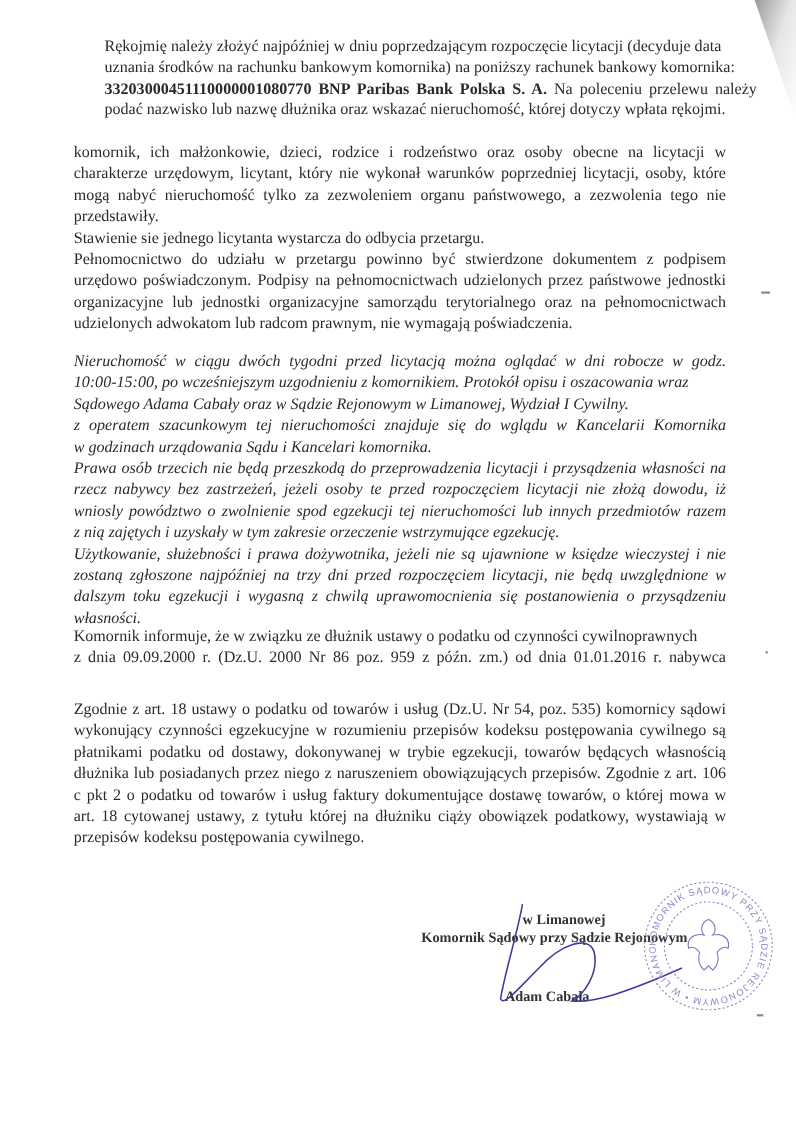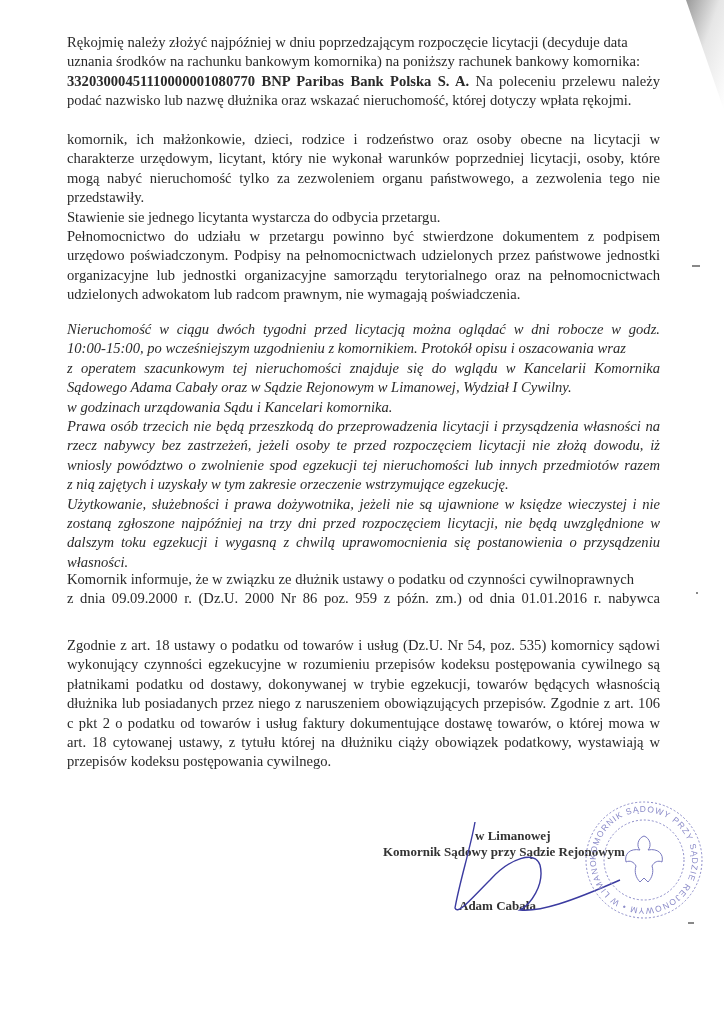--- a/index.html
+++ b/index.html
@@ -22,42 +22,42 @@
     <linearGradient id="fg" x1="0" y1="0" x2="1" y2="1">
       <stop offset="0" stop-color="#9a9a9a"></stop>
       <stop offset="0.45" stop-color="#e6e6e6"></stop>
       <stop offset="1" stop-color="#ffffff"></stop>
     </linearGradient>
   </defs>
   <polygon points="92,0 130,0 130,110" fill="url(#fg)"></polygon>
 </svg>
 
 <div class="page" id="doc">
-    <div class="para" style="top: 33px;">
+    <div class="para" style="top: 33px; margin-left: 28px;">
       <span class="line">Rękojmię należy złożyć najpóźniej w dniu poprzedzającym rozpoczęcie licytacji (decyduje data</span>
       <span class="line">uznania środków na rachunku bankowym komornika) na poniższy rachunek bankowy komornika:</span>
       <span class="line j"><b>33203000451110000001080770 BNP Paribas Bank Polska S. A.</b><span> Na poleceniu przelewu należy</span></span>
       <span class="line">podać nazwisko lub nazwę dłużnika oraz wskazać nieruchomość, której dotyczy wpłata rękojmi.</span>
     </div>
     <div class="para" style="top: 130px;">
       <span class="line j">komornik, ich małżonkowie, dzieci, rodzice i rodzeństwo oraz osoby obecne na licytacji w</span>
       <span class="line j">charakterze urzędowym, licytant, który nie wykonał warunków poprzedniej licytacji, osoby, które</span>
       <span class="line j">mogą nabyć nieruchomość tylko za zezwoleniem organu państwowego, a zezwolenia tego nie</span>
       <span class="line">przedstawiły.</span>
       <span class="line">Stawienie sie jednego licytanta wystarcza do odbycia przetargu.</span>
       <span class="line j">Pełnomocnictwo do udziału w przetargu powinno być stwierdzone dokumentem z podpisem</span>
       <span class="line j">urzędowo poświadczonym. Podpisy na pełnomocnictwach udzielonych przez państwowe jednostki</span>
       <span class="line j">organizacyjne lub jednostki organizacyjne samorządu terytorialnego oraz na pełnomocnictwach</span>
       <span class="line">udzielonych adwokatom lub radcom prawnym, nie wymagają poświadczenia.</span>
     </div>
     <div class="para" style="top: 320px; font-style: italic;">
       <span class="line j">Nieruchomość w ciągu dwóch tygodni przed licytacją można oglądać w dni robocze w godz.</span>
       <span class="line">10:00-15:00, po wcześniejszym uzgodnieniu z komornikiem. Protokół opisu i oszacowania wraz</span>
+      <span class="line">Sądowego Adama Cabały oraz w Sądzie Rejonowym w Limanowej, Wydział I Cywilny.</span>
       <span class="line j">z operatem szacunkowym tej nieruchomości znajduje się do wglądu w Kancelarii Komornika</span>
-      <span class="line">Sądowego Adama Cabały oraz w Sądzie Rejonowym w Limanowej, Wydział I Cywilny.</span>
       <span class="line">w godzinach urządowania Sądu i Kancelari komornika.</span>
       <span class="line j">Prawa osób trzecich nie będą przeszkodą do przeprowadzenia licytacji i przysądzenia własności na</span>
       <span class="line j">rzecz nabywcy bez zastrzeżeń, jeżeli osoby te przed rozpoczęciem licytacji nie złożą dowodu, iż</span>
       <span class="line j">wniosly powództwo o zwolnienie spod egzekucji tej nieruchomości lub innych przedmiotów razem</span>
       <span class="line">z nią zajętych i uzyskały w tym zakresie orzeczenie wstrzymujące egzekucję.</span>
       <span class="line j">Użytkowanie, służebności i prawa dożywotnika, jeżeli nie są ujawnione w księdze wieczystej i nie</span>
       <span class="line j">zostaną zgłoszone najpóźniej na trzy dni przed rozpoczęciem licytacji, nie będą uwzględnione w</span>
       <span class="line j">dalszym toku egzekucji i wygasną z chwilą uprawomocnienia się postanowienia o przysądzeniu</span>
       <span class="line">własności.</span>
     </div>

